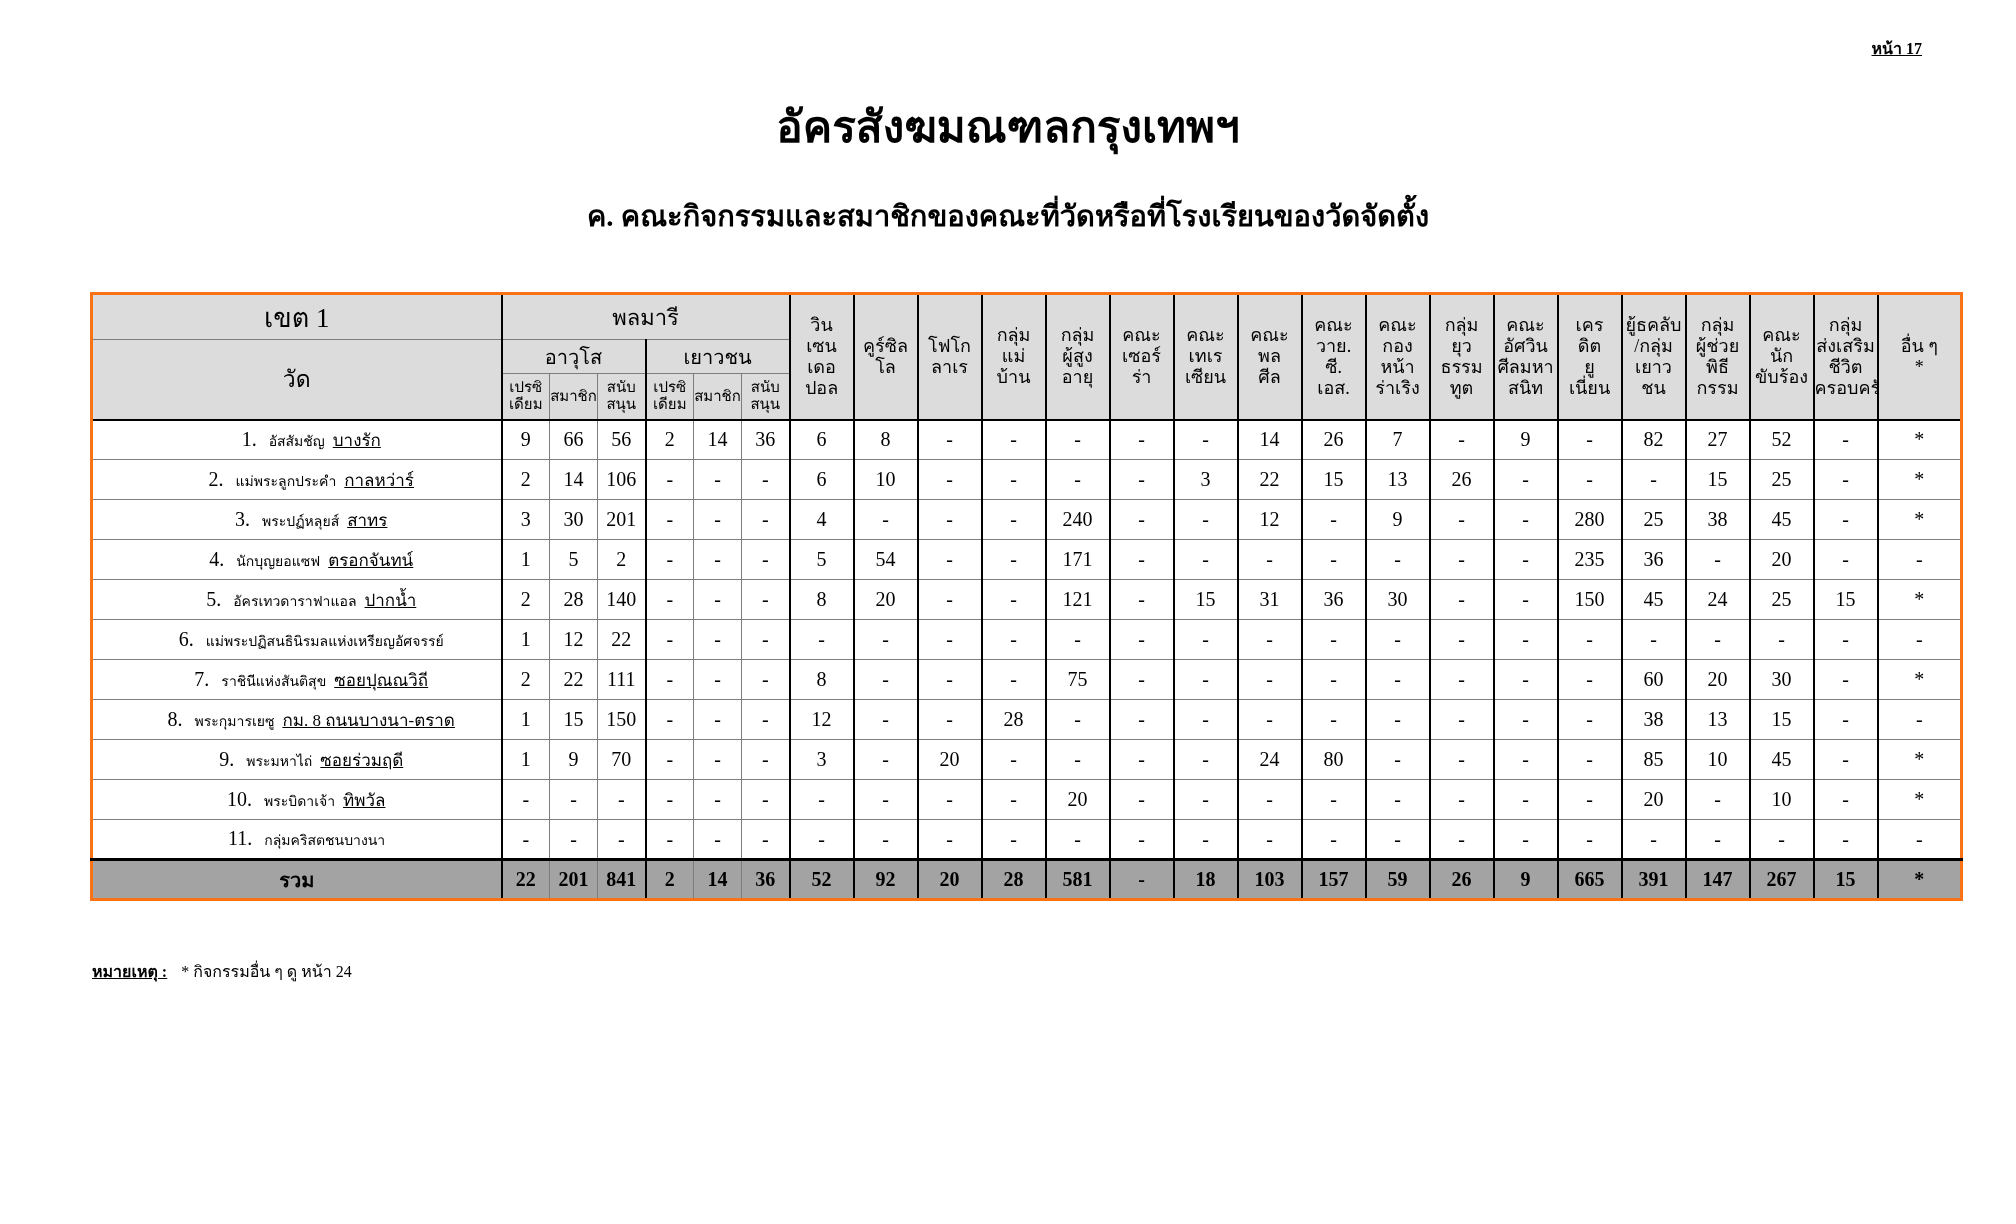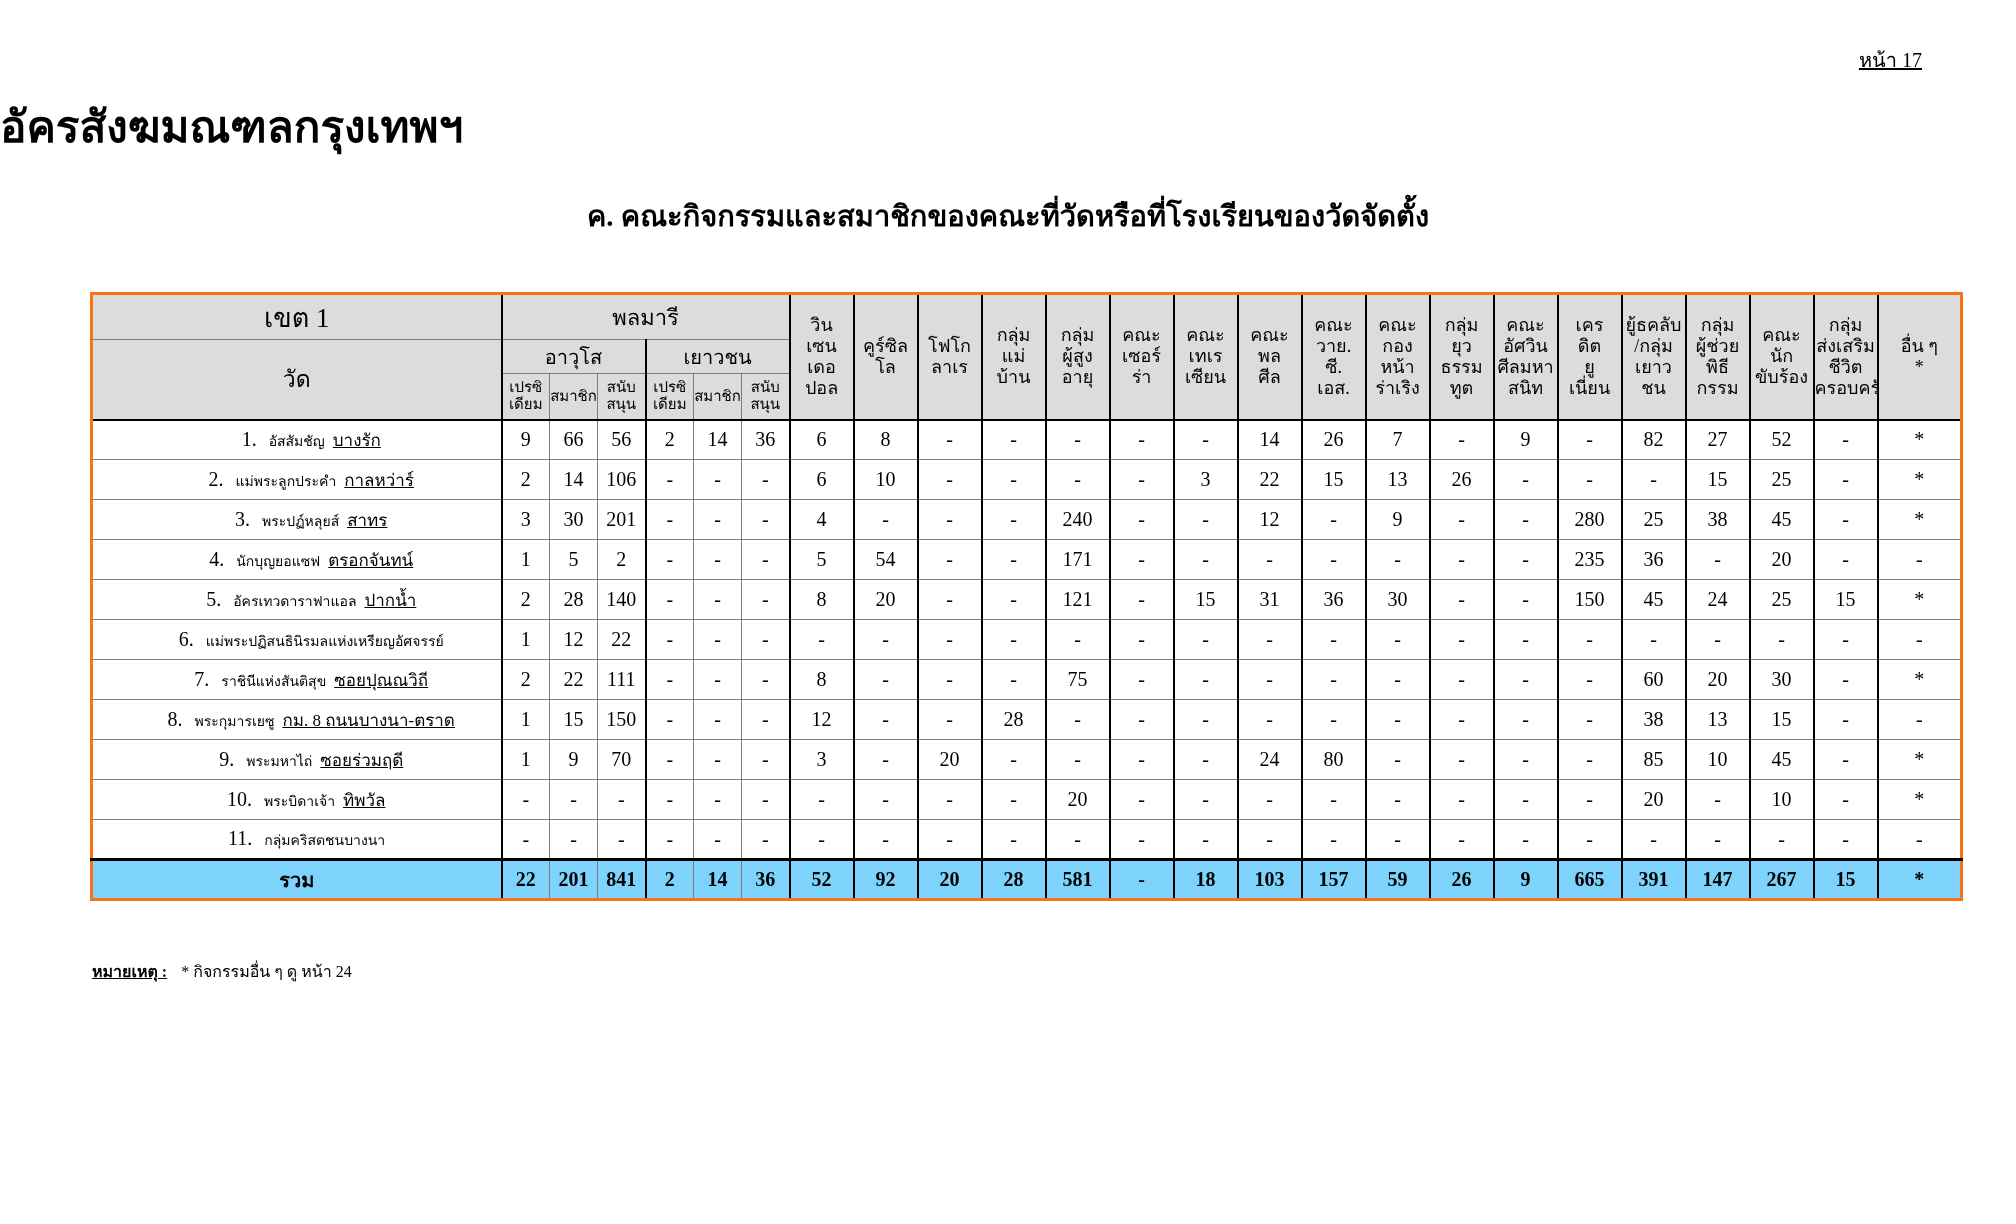--- a/index.html
+++ b/index.html
@@ -11,28 +11,30 @@
   }
   .page {
     position: relative;
     width: 2016px;
     height: 1224px;
     background: #ffffff;
     overflow: hidden;
   }
   .page-number {
     position: absolute;
-    top: 44px;
+    top: 36px;
     right: 94px;
-    font-size: 20px;
+    font-size: 16px;
     text-decoration: underline;
+    font-weight: bold;
   }
   .title {
     margin: 0;
     padding-top: 100px;
+    text-align: center;
     font-size: 44px;
     line-height: 56px;
     font-weight: bold;
   }
   .subtitle {
     margin: 40px 0 0 0;
     text-align: center;
     font-size: 29px;
     line-height: 40px;
     font-weight: bold;
@@ -61,21 +63,21 @@
   .h-sub   { font-size: 15px; line-height: 17px; height: 46px; }
   .h-act   { font-size: 18px; line-height: 21px; padding: 4px 1px; }
   .tbl tbody td { height: 40px; font-size: 20px; }
   .tbl tbody tr:first-child td { border-top: 2px solid #000; }
   .c-church { text-align: left; white-space: nowrap; }
   .row-no   { display: inline-block; width: 44px; text-align: right; font-size: 20px; }
   .row-name { font-size: 14px; margin-left: 12px; font-family: Liberation Mono, monospace; }
   .row-suffix { font-size: 17px; margin-left: 8px; text-decoration: underline; }
   .total-row td {
     border-top: 3px solid #000;
-    background: #7dd3fc;
+    background: #a3a3a3;
     font-weight: bold;
     font-size: 22px;
     height: 72px;
   }
   .c-total-label { font-size: 23px; }
   td.star { font-size: 24px; }
   .footnote {
     margin: 58px 0 0 92px;
     font-size: 16px;
   }

